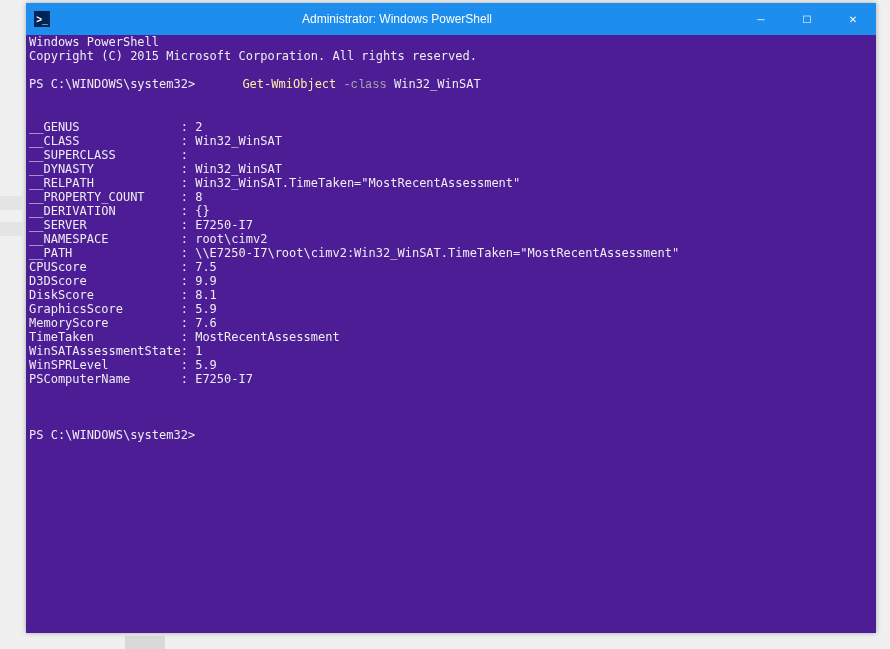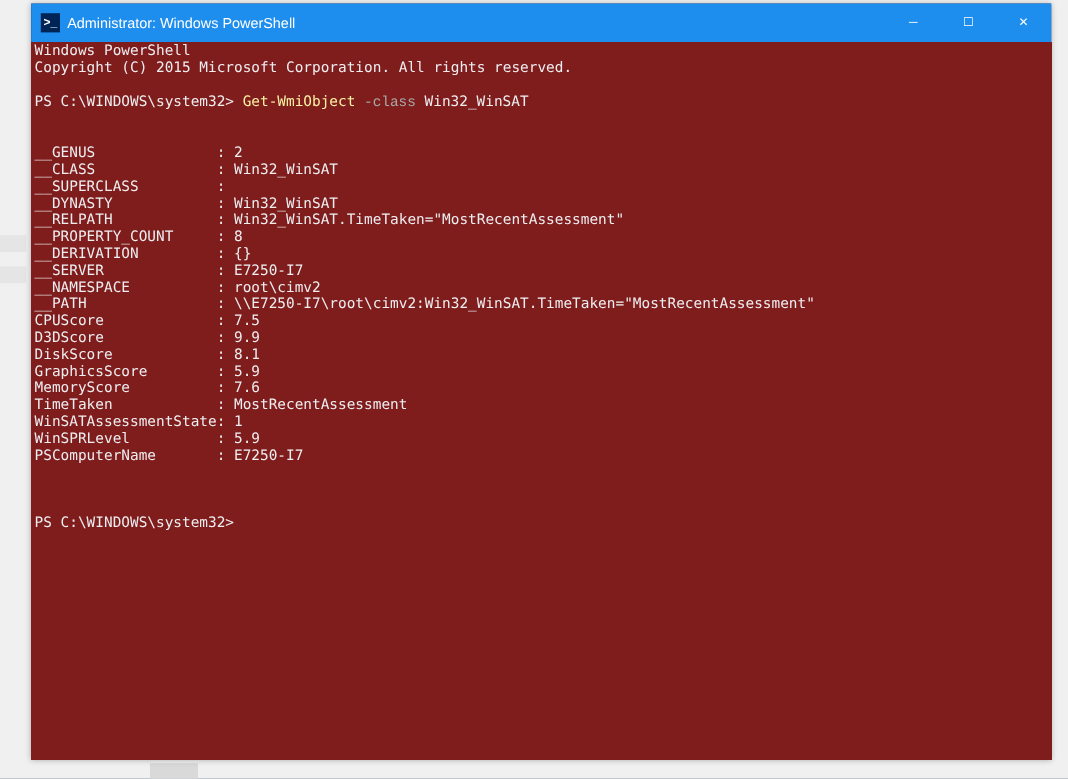--- a/index.html
+++ b/index.html
@@ -44,38 +44,39 @@
       display: flex;
       align-items: center;
       justify-content: center;
       font-size: 10px;
       color: white;
       font-weight: bold;
     }
     .titlebar-title {
       flex: 1;
       font-size: 12px;
+      text-align: center;
     }
     .titlebar-controls {
       display: flex;
       height: 100%;
     }
     .titlebar-btn {
       width: 46px;
       height: 32px;
       display: flex;
       align-items: center;
       justify-content: center;
       color: white;
       font-size: 10px;
       cursor: pointer;
     }
     .terminal {
       flex: 1;
-      background: #7f1d1d;
+      background: #4c1d95;
       color: #eeedf0;
       font-size: 12px;
       line-height: 14px;
       padding: 0 3px;
       overflow-y: auto;
       overflow-x: hidden;
       font-family: Consolas, "Lucida Console", monospace;
       position: relative;
     }
     .terminal::-webkit-scrollbar {
@@ -85,21 +86,21 @@
       background: #f0f0f0;
     }
     .terminal::-webkit-scrollbar-thumb {
       background: #c2c2c2;
     }
     .terminal-content {
       min-height: calc(100% + 20px);
       white-space: pre;
     }
     .prompt-white { color: #eeedf0; }
-    .cmd-yellow { color: #f9f1a5; }
+    .cmd-yellow { color: #f9f1a5; margin-left: 40px; }
     .cmd-gray { color: #a9a9a9; font-family: Liberation Mono, monospace; }
     .property-line {
       white-space: pre;
     }
     .blank-line { height: 14px; }
     .background-strip1 {
       position: absolute;
       left: 0;
       top: 196px;
       width: 22px;

